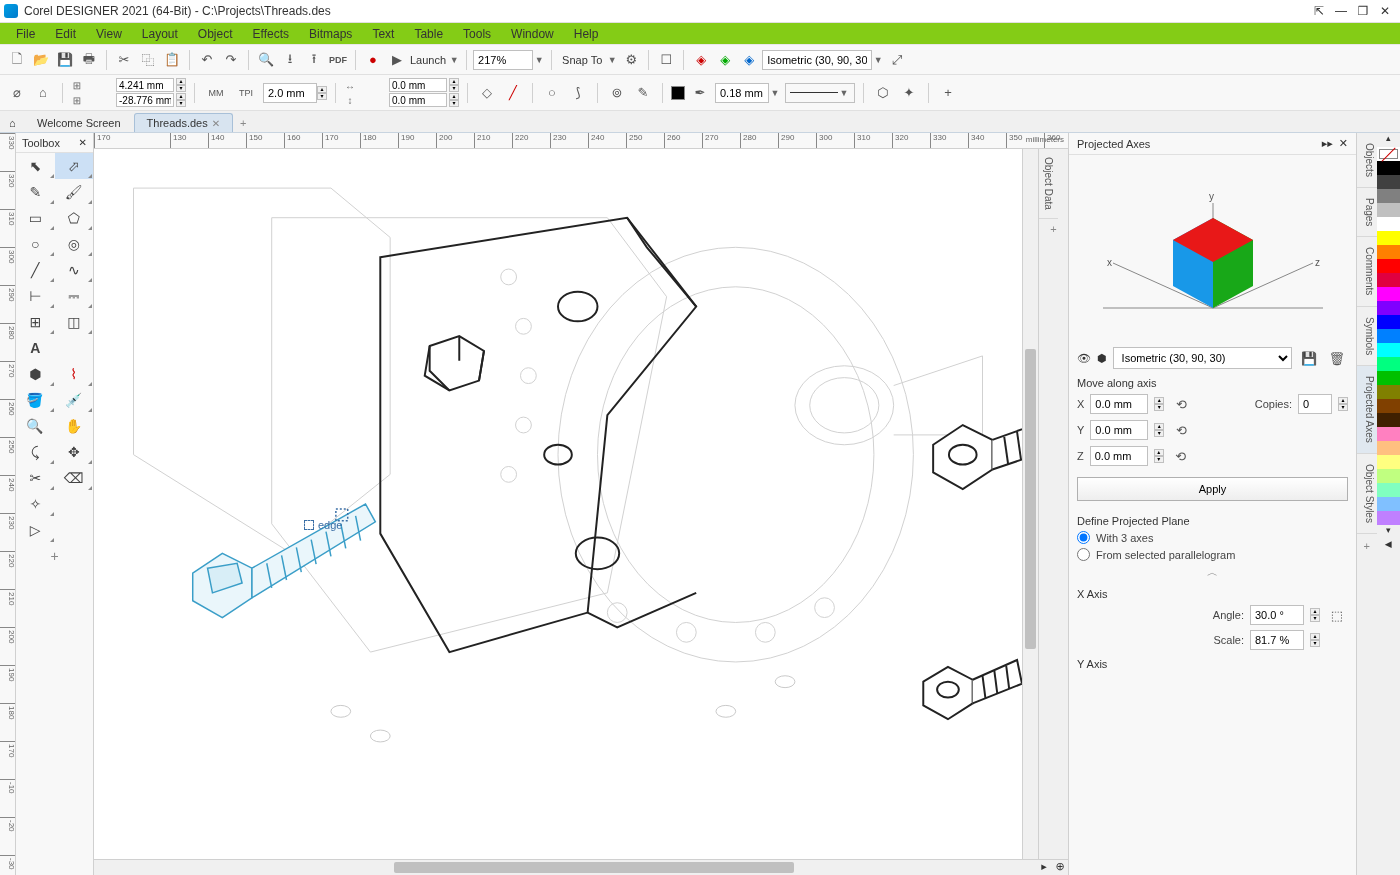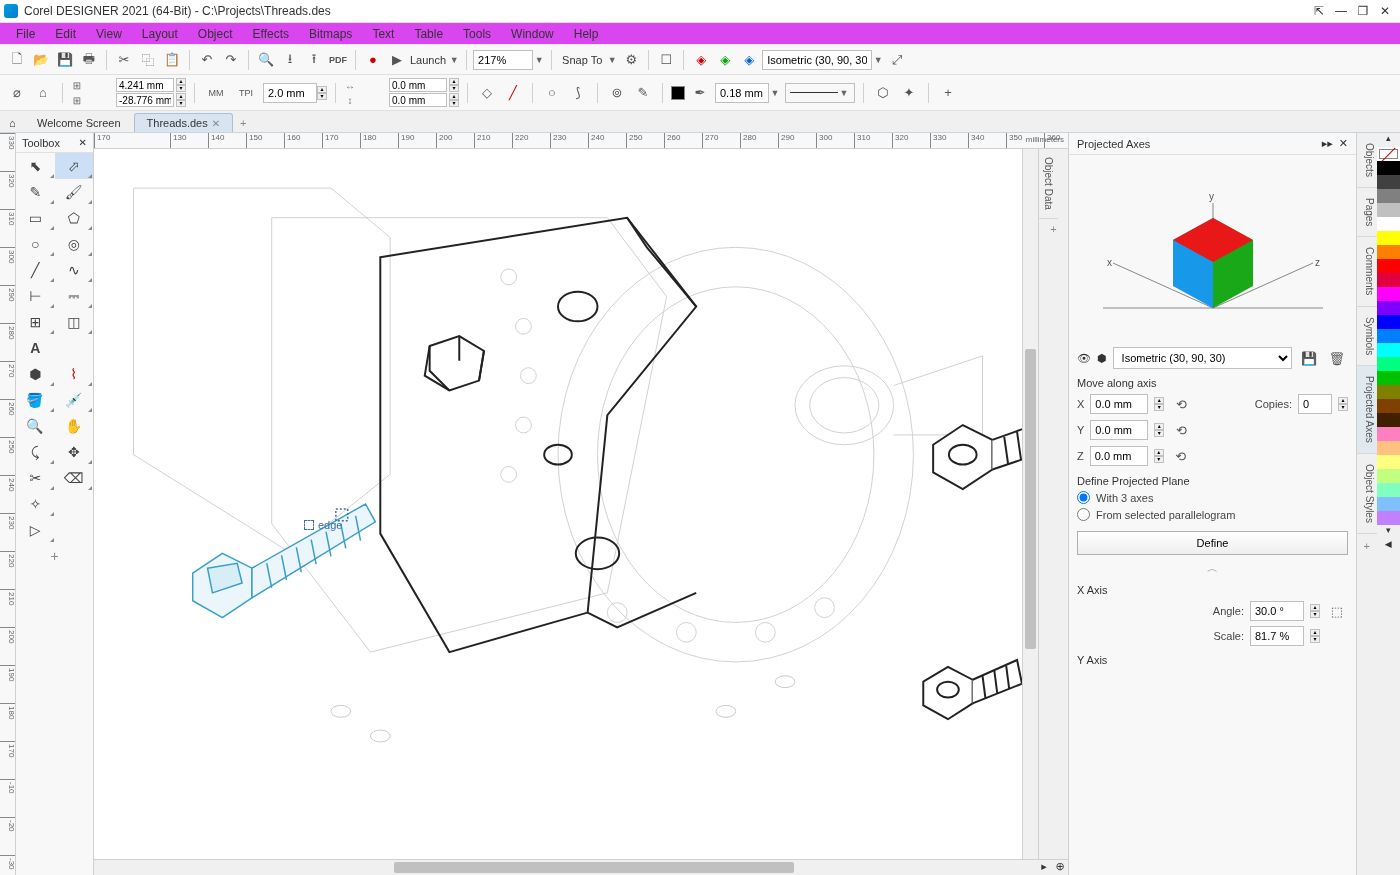--- a/index.html
+++ b/index.html
@@ -1,21 +1,21 @@
 <!DOCTYPE html>
 <html><head>
 <meta charset="utf-8">
 <style>
 * { margin: 0; padding: 0; box-sizing: border-box; font-family: "Segoe UI", Tahoma, sans-serif; }
 body { width: 1400px; height: 875px; overflow: hidden; background: #f5f5f5; font-size: 11px; color: #333; }
 .titlebar { height: 22px; background: #fff; display: flex; align-items: center; padding: 11px 4px; border-bottom: 1px solid #e0e0e0; }
 .titlebar .app-icon { width: 14px; height: 14px; background: linear-gradient(135deg,#00a0e4,#007acc); border-radius: 3px; margin-right: 6px; }
 .titlebar .title { flex: 1; font-size: 12px; }
 .titlebar .winbtn { width: 22px; height: 18px; display: flex; align-items: center; justify-content: center; font-size: 12px; cursor: pointer; }
-.menubar { height: 22px; background: #d946ef; display: flex; align-items: center; padding: 0 6px; border-bottom: 1px solid #e8e8e8; }
+.menubar { height: 22px; background: #84cc16; display: flex; align-items: center; padding: 0 6px; border-bottom: 1px solid #e8e8e8; }
 .menubar .mi { padding: 2px 10px; font-size: 12px; cursor: pointer; }
 .toolbar { height: 30px; background: #f8f8f8; display: flex; align-items: center; padding: 0 6px; border-bottom: 1px solid #e0e0e0; gap: 2px; }
 .tb-btn { width: 22px; height: 22px; display: flex; align-items: center; justify-content: center; cursor: pointer; border-radius: 2px; font-size: 13px; color:#555; }
 .tb-sep { width: 1px; height: 20px; background: #d0d0d0; margin: 0 4px; }
 .tb-input { height: 20px; border: 1px solid #c0c0c0; background: #fff; font-size: 11px; padding: 0 4px; }
 .tb-drop { display: flex; align-items: center; }
 .tb-drop .arr { width: 12px; text-align: center; font-size: 9px; color: #666; }
 .propbar { height: 36px; background: #f8f8f8; display: flex; align-items: center; padding: 0 6px; border-bottom: 1px solid #e0e0e0; gap: 4px; }
 .coord-grp { display: flex; flex-direction: column; gap: 1px; }
 .coord-row { display: flex; align-items: center; gap: 2px; font-size: 10px; }
@@ -492,30 +492,30 @@
       </div>
       <div class="panel-row">
         <label>Z</label>
         <input type="text" style="width: 58px;" value="0.0 mm">
         <div class="spin">
             <button>▴</button>
             <button>▾</button>
           </div>
         <span class="tb-btn">⟲</span>
       </div>
+      <button class="panel-btn">Apply</button>
       <div class="section-lbl">Define Projected Plane</div>
       <div class="panel-row">
           <input type="radio" name="dp" checked="" style="">
           <label>With 3 axes</label>
         </div>
       <div class="panel-row">
           <input type="radio" name="dp" style="">
           <label>From selected parallelogram</label>
         </div>
-      <button class="panel-btn">Define</button>
       <div style="text-align:center;color:#888;cursor:pointer;">︿</div>
       <div class="section-lbl">X Axis</div>
       <div class="panel-row" style="justify-content:flex-end;">
         <label>Angle:</label>
         <input type="text" style="width: 54px;" value="30.0 °">
         <div class="spin">
             <button>▴</button>
             <button>▾</button>
           </div>
         <span class="tb-btn">⬚</span>

